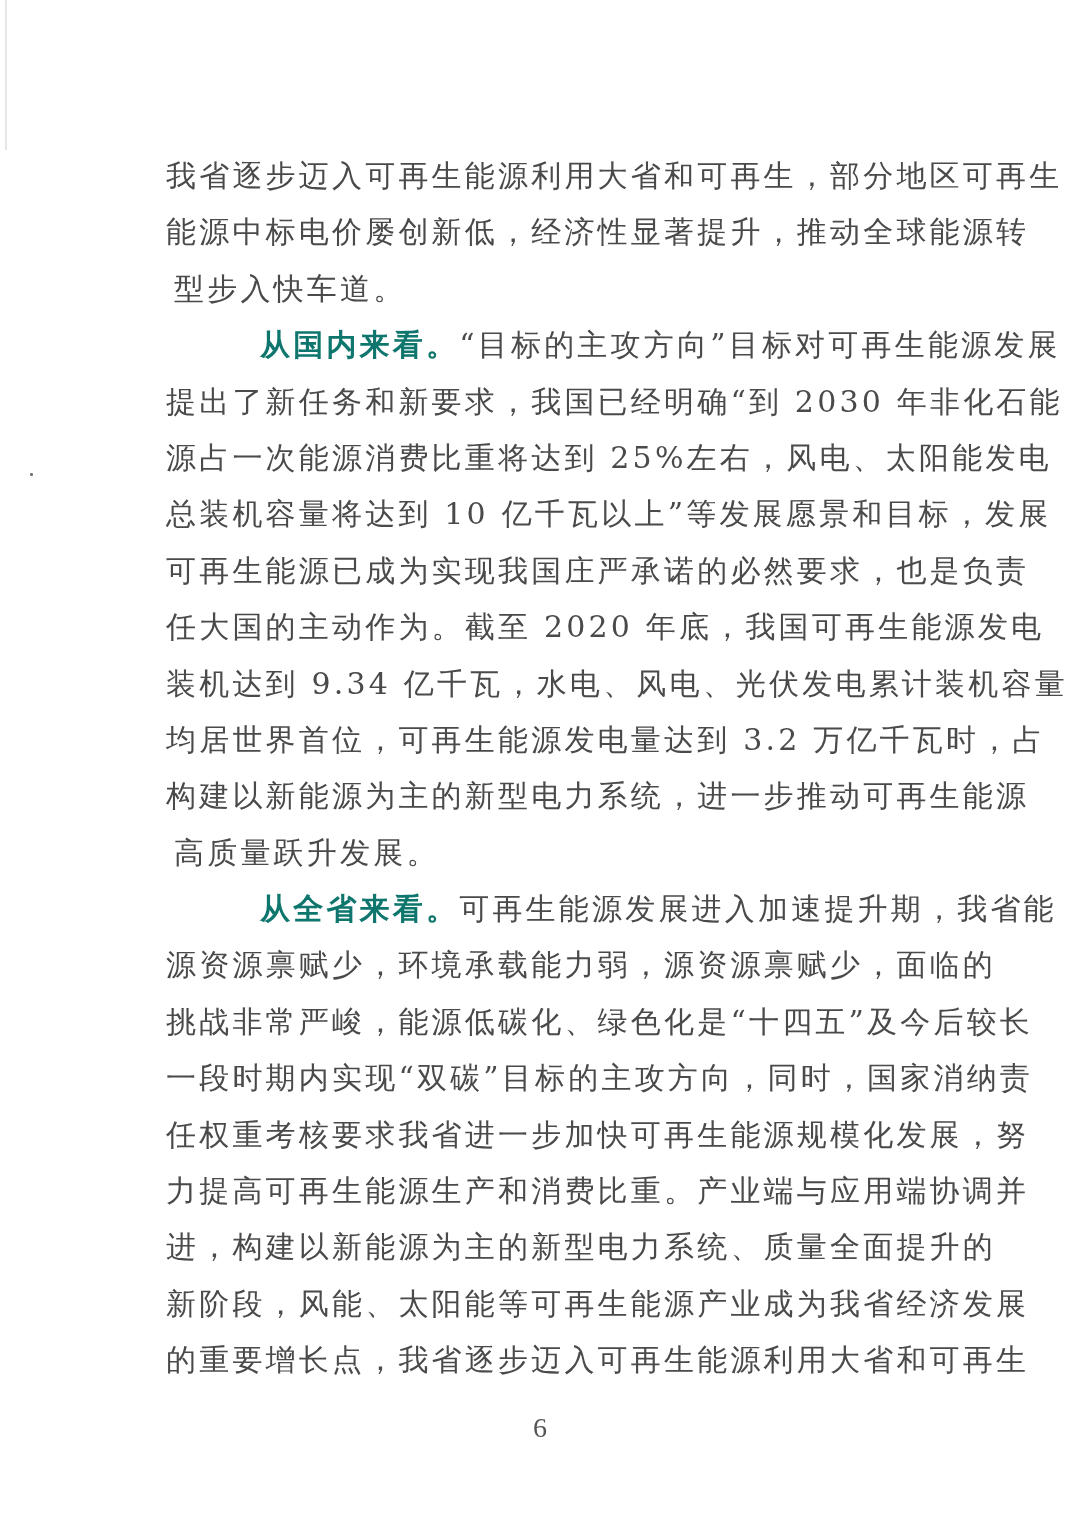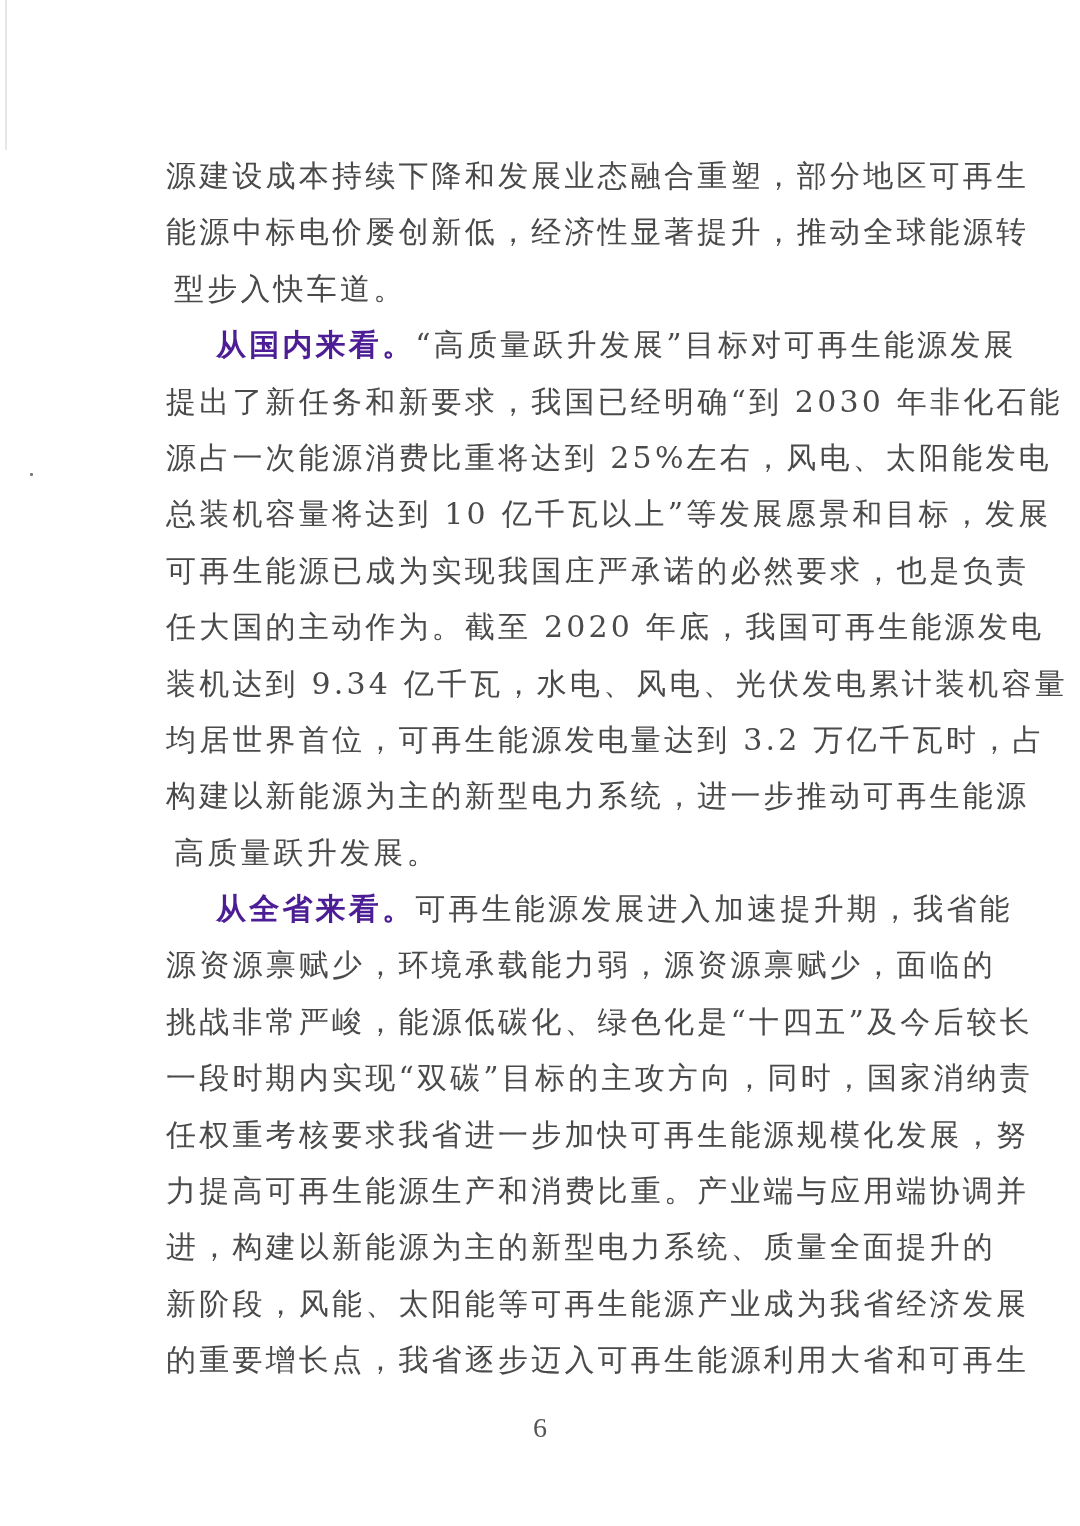--- a/index.html
+++ b/index.html
@@ -50,21 +50,22 @@
     .line.last {
       text-align-last: left;
       margin-left: 8px;
     }
     .line.indent {
       padding-left: 50px;
     }
     .lead {
       font-weight: bold;
       font-family: "DejaVu Sans", "Liberation Sans", sans-serif;
-      color: #4c1d95;
+      color: #0f766e;
+      margin-left: 44px;
     }
     .page-number {
       position: absolute;
       left: 0;
       width: 1080px;
       top: 1412px;
       text-align: center;
       font-size: 28px;
       font-family: "Liberation Serif", "DejaVu Serif", serif;
       color: #555;
@@ -72,27 +73,27 @@
   </style>
 </head>
 <body>
 
 <div class="scan-edge"></div>
 <div class="speck"></div>
 
 <div class="page-body">
 
   <div>
-    <div class="line">源建设成本持续下降和发展业态融合重塑，部分地区可再生</div>
+    <div class="line">我省逐步迈入可再生能源利用大省和可再生，部分地区可再生</div>
     <div class="line">能源中标电价屡创新低，经济性显著提升，推动全球能源转</div>
     <div class="line last">型步入快车道。</div>
   </div>
 
   <div>
-    <div class="line indent"><span class="lead">从国内来看。</span><span>“高质量跃升发展”目标对可再生能源发展</span></div>
+    <div class="line indent"><span class="lead">从国内来看。</span><span>“目标的主攻方向”目标对可再生能源发展</span></div>
     <div class="line">提出了新任务和新要求，我国已经明确“到 2030 年非化石能</div>
     <div class="line">源占一次能源消费比重将达到 25%左右，风电、太阳能发电</div>
     <div class="line">总装机容量将达到 10 亿千瓦以上”等发展愿景和目标，发展</div>
     <div class="line">可再生能源已成为实现我国庄严承诺的必然要求，也是负责</div>
     <div class="line">任大国的主动作为。截至 2020 年底，我国可再生能源发电</div>
     <div class="line">装机达到 9.34 亿千瓦，水电、风电、光伏发电累计装机容量</div>
     <div class="line">均居世界首位，可再生能源发电量达到 3.2 万亿千瓦时，占</div>
     <div class="line">构建以新能源为主的新型电力系统，进一步推动可再生能源</div>
     <div class="line last">高质量跃升发展。</div>
   </div>

